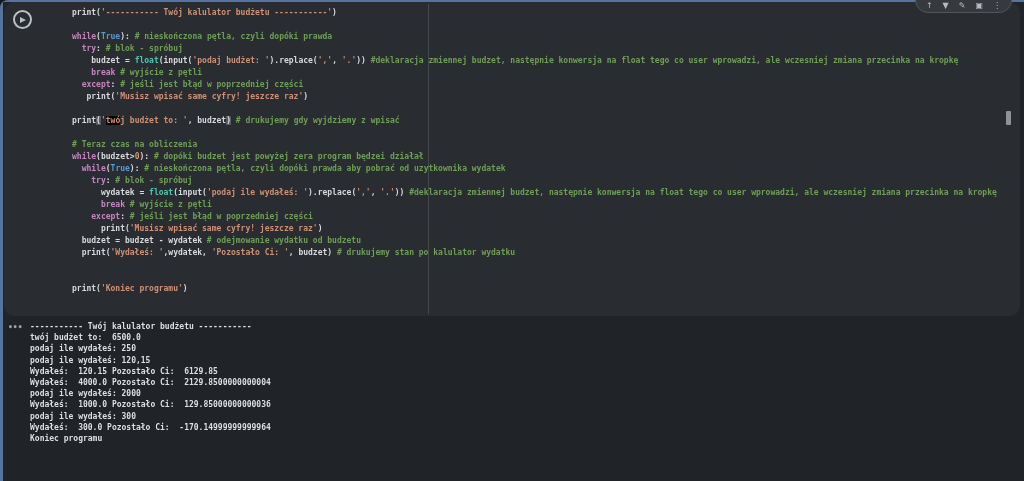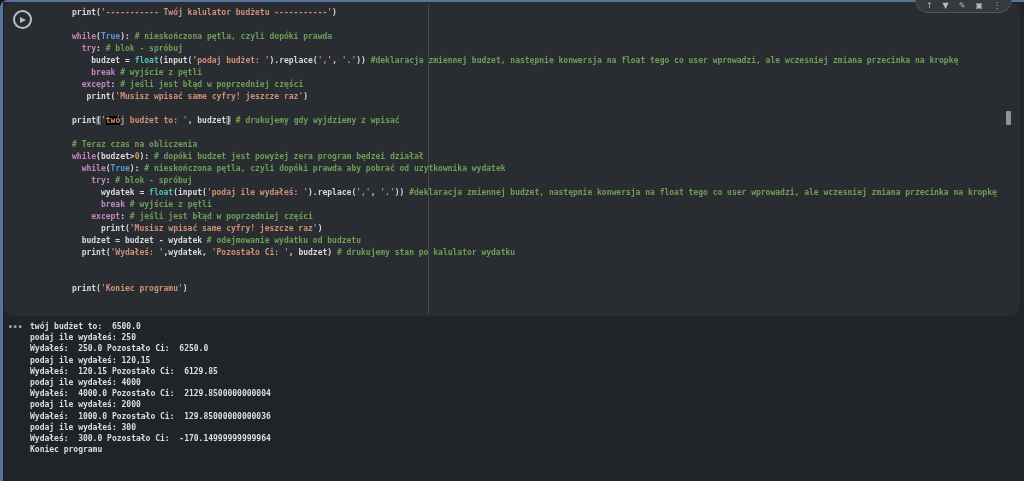--- a/index.html
+++ b/index.html
@@ -108,26 +108,25 @@
       <span class="tb-icon">✎</span>
       <span class="tb-icon">▣</span>
       <span class="tb-icon">⋮</span>
     </div>
 
   <div class="scroll-thumb"></div>
 
   <div class="output">
     <div class="out-gutter">•••</div>
     <div class="out-lines" id="output-root">
+        <div class="out-line">----------- Twój kalulator budżetu -----------</div>
         <div class="out-line">twój budżet to:  6500.0</div>
         <div class="out-line">podaj ile wydałeś: 250</div>
-        <div class="out-line">Wydałeś:  250.0 Pozostało Ci:  6250.0</div>
         <div class="out-line">podaj ile wydałeś: 120,15</div>
         <div class="out-line">Wydałeś:  120.15 Pozostało Ci:  6129.85</div>
-        <div class="out-line">podaj ile wydałeś: 4000</div>
         <div class="out-line">Wydałeś:  4000.0 Pozostało Ci:  2129.8500000000004</div>
         <div class="out-line">podaj ile wydałeś: 2000</div>
         <div class="out-line">Wydałeś:  1000.0 Pozostało Ci:  129.85000000000036</div>
         <div class="out-line">podaj ile wydałeś: 300</div>
         <div class="out-line">Wydałeś:  300.0 Pozostało Ci:  -170.14999999999964</div>
         <div class="out-line">Koniec programu</div>
       </div>
   </div>
 </div>
 

